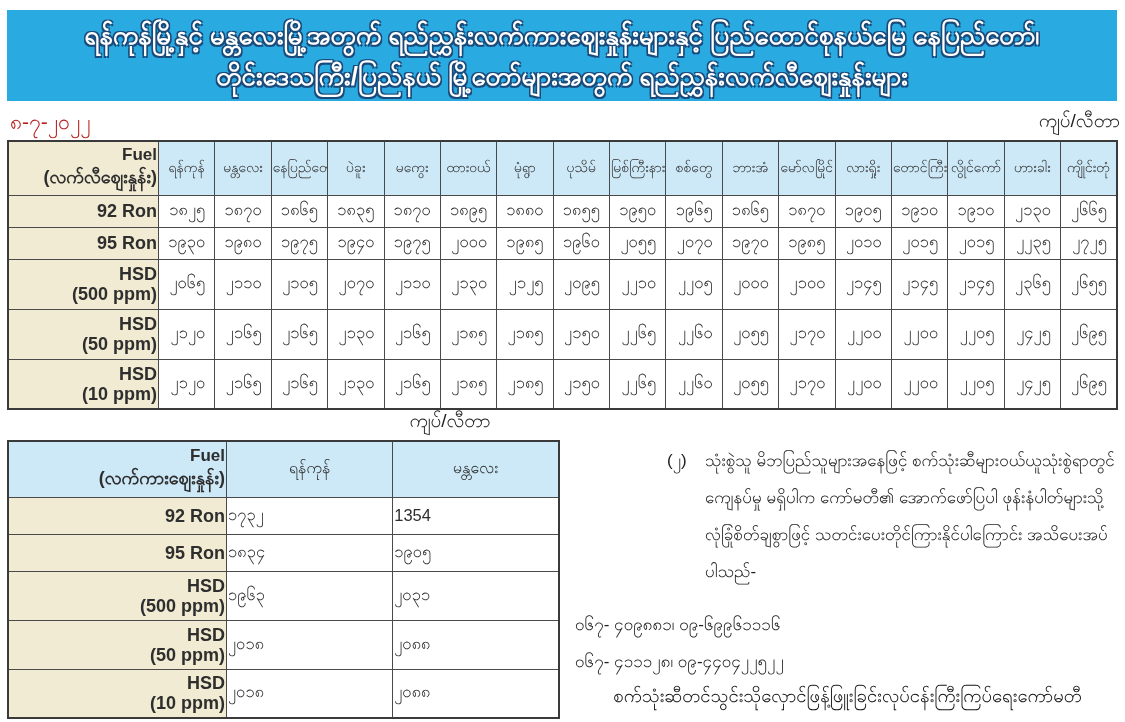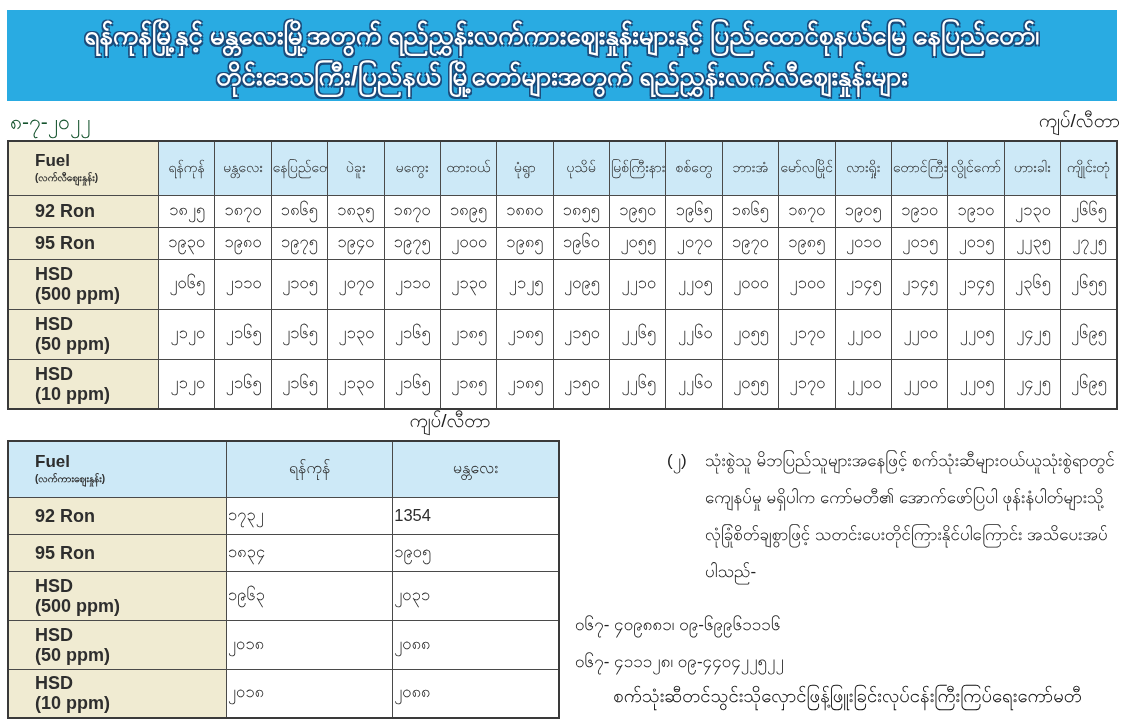--- a/index.html
+++ b/index.html
@@ -6,29 +6,29 @@
   .page{position:relative;width:1125px;height:722px;background:#fff;overflow:hidden;
         font-family:"Liberation Sans","DejaVu Sans",sans-serif;color:#2e2e2e;}
 
   
   .banner{position:absolute;left:7px;top:10px;width:1110px;height:91px;background:#29abe2;
           display:flex;flex-direction:column;justify-content:center;align-items:center;}
   .banner div{color:#ffffff;font-size:26px;font-weight:bold;line-height:41px;text-align:center;
           text-shadow:-1.5px -1.5px 0 #1b4a7a,1.5px -1.5px 0 #1b4a7a,-1.5px 1.5px 0 #1b4a7a,1.5px 1.5px 0 #1b4a7a;}
 
   
-  .meta-date{position:absolute;left:10px;top:108px;font-size:21px;color:#14532d;}
+  .meta-date{position:absolute;left:10px;top:108px;font-size:21px;color:#b91c1c;}
   .meta-unit{position:absolute;right:5px;top:108px;font-size:19px;color:#222;}
 
   
   table{border-collapse:collapse;table-layout:fixed;background:#fff;}
   th,td{border:1px solid #4a4a4a;overflow:hidden;}
-  .fuel-head,.fuel-cell{text-align:left;vertical-align:middle;padding-left:26px;}
+  .fuel-head,.fuel-cell{text-align:right;vertical-align:middle;padding-left:26px;}
   .fh1{font-weight:bold;font-size:17px;}
-  .fh2{font-weight:bold;font-size:10px;}
+  .fh2{font-weight:bold;font-size:18px;}
   .city-head{font-size:14px;font-weight:500;text-align:center;vertical-align:middle;padding:0 1px;white-space:nowrap;margin-top:46px;}
   .fuel-cell{font-weight:bold;font-size:18px;line-height:20px;}
   .val-cell{font-size:16.5px;vertical-align:middle;}
 
   #main-table{position:absolute;left:7px;top:140px;width:1111px;border:2px solid #3a3a3a;}
   #main-table th:first-child{width:122px;background:#f0ebd2;}
   #main-table .city-head{background:#cde9f7;}
   #main-table .fuel-cell{background:#f0ebd2;}
   #main-table .val-cell{text-align:right;padding-right:9px;}
   #main-table thead tr{height:54px;}

